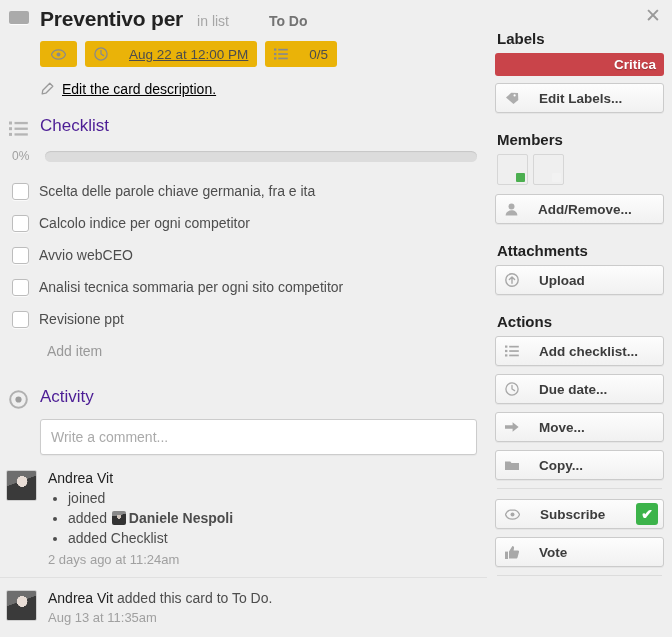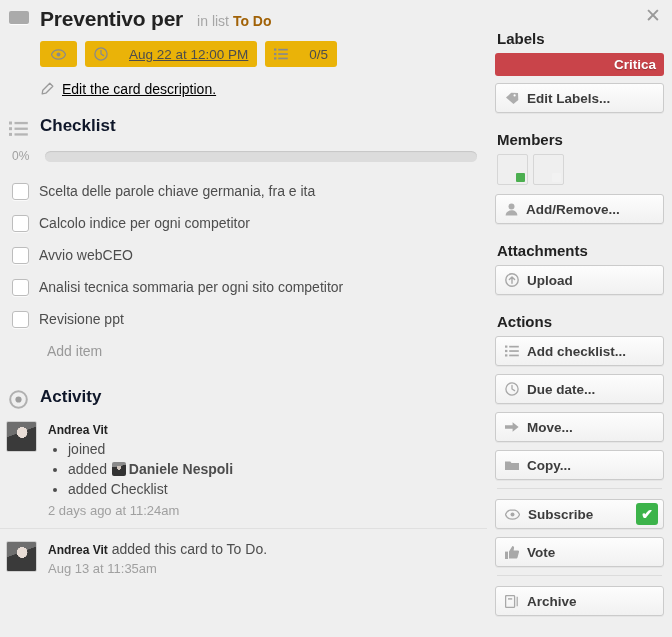--- a/index.html
+++ b/index.html
@@ -84,22 +84,23 @@
   .title-line {
     display: flex;
     align-items: baseline;
     gap: 14px;
   }
   .in-list {
     font-size: 14px;
     color: #a6a6a6;
   }
   .in-list b {
-    color: #a16207;
+    color: #737373;
     font-weight: bold;
+    margin-left: 36px;
   }
 
   
   .badges-row {
     display: flex;
     gap: 8px;
     margin: 9px 0 0 0;
     align-items: center;
   }
   .badge {
@@ -142,22 +143,22 @@
   
   .section {
     margin-top: 18px;
   }
   .section-head {
     display: flex;
     align-items: center;
   }
   .section-title {
     font-size: 17px;
-    font-weight: bold;
-    color: #0f172a;
+    font-weight: normal;
+    color: #4c1d95;
     margin: 0;
   }
 
   
   .progress-row {
     display: flex;
     align-items: center;
     gap: 9px;
     margin: 12px 0 0 0;
     padding-left: 12px;
@@ -259,23 +260,23 @@
     position: relative;
     box-sizing: border-box;
   }
   .avatar.a1 {
     background:
       radial-gradient(circle at 52% 36%, #e8ddd6 0 22%, rgba(0,0,0,0) 23%),
       linear-gradient(160deg, #6e6e6e 0 38%, #3a3a3a 39% 100%);
   }
   .act-body { flex: 1; }
   .act-name {
-    font-weight: bold;
+    font-weight: normal;
     color: #222;
-    font-size: 12px;
+    font-size: 14px;
   }
   .act-plain { color: #4d4d4d; font-weight: normal; }
   .act-bullets {
     margin: 2px 0 0 0;
     padding-left: 20px;
     list-style: disc;
   }
   .act-bullets li {
     font-size: 14px;
     color: #4d4d4d;
@@ -322,21 +323,21 @@
     font-size: 13.5px;
     border-radius: 3px;
     padding: 4px 8px;
     margin-bottom: 7px;
     text-shadow: 0 1px 1px rgba(0,0,0,0.25);
     text-align: right;
   }
   .side-btn {
     display: flex;
     align-items: center;
-    gap: 8px;
+    gap: 20px;
     width: 100%;
     box-sizing: border-box;
     height: 30px;
     padding: 0 9px;
     margin-bottom: 8px;
     background: linear-gradient(to bottom, #fdfdfd 0%, #f1f1f1 100%);
     border: 1px solid #cbcbcb;
     border-radius: 3px;
     font-size: 13.5px;
     font-weight: bold;
@@ -510,20 +511,23 @@
           <span class="ic">
             <svg width="19" height="19" viewBox="0 0 19 19">
               <circle cx="9.5" cy="9.5" r="8.3" fill="none" stroke="#b0b0b0" stroke-width="2"></circle>
               <circle cx="9.5" cy="9.5" r="3.1" fill="#9d9d9d"></circle>
             </svg>
           </span>
         </div>
         <h2 class="section-title">Activity</h2>
       </div>
 
+      <div class="comment-box">
+        <textarea class="comment-input" placeholder="Write a comment..." style=""></textarea>
+      </div>
 
       <div id="activityList">
           <div class="activity-item">
             <div class="avatar a1"></div>
             <div class="act-body">
               <div><span class="act-name">Andrea Vit</span></div>
               <ul class="act-bullets">
                 <li>joined</li>
                 <li>added <span class="mini-avatar"></span><b>Daniele Nespoli</b></li>
                 <li>added Checklist</li>
@@ -642,25 +646,15 @@
         <button class="side-btn">
           <span class="ic">
             <svg width="14" height="13" viewBox="0 0 14 13">
               <path d="M0 5.6h3V13H0z" fill="#a8a8a8"></path>
               <path d="M4 5.6 7.4 0c1.3.1 1.9 1 1.6 2.3L8.6 4.6H13c.9 0 1.2.7 1 1.5l-1.4 5.2c-.2.9-.7 1.2-1.5 1.2H4z" fill="#a8a8a8"></path>
             </svg>
           </span>
           <span class="btn-label">Vote</span>
         </button>
         <div class="side-sep"></div>
-        <button class="side-btn">
-          <span class="ic">
-            <svg width="14" height="13" viewBox="0 0 14 13">
-              <rect x="0.6" y="0.6" width="9" height="11.8" rx="1" fill="none" stroke="#a8a8a8" stroke-width="1.3"></rect>
-              <rect x="3" y="3.2" width="4.2" height="1.4" fill="#a8a8a8"></rect>
-              <path d="M11.6 1.8h1.2v9.4h-1.2z" fill="#a8a8a8"></path>
-            </svg>
-          </span>
-          <span class="btn-label">Archive</span>
-        </button>
       </div>
   </div>
 </div>
 
 </body></html>

